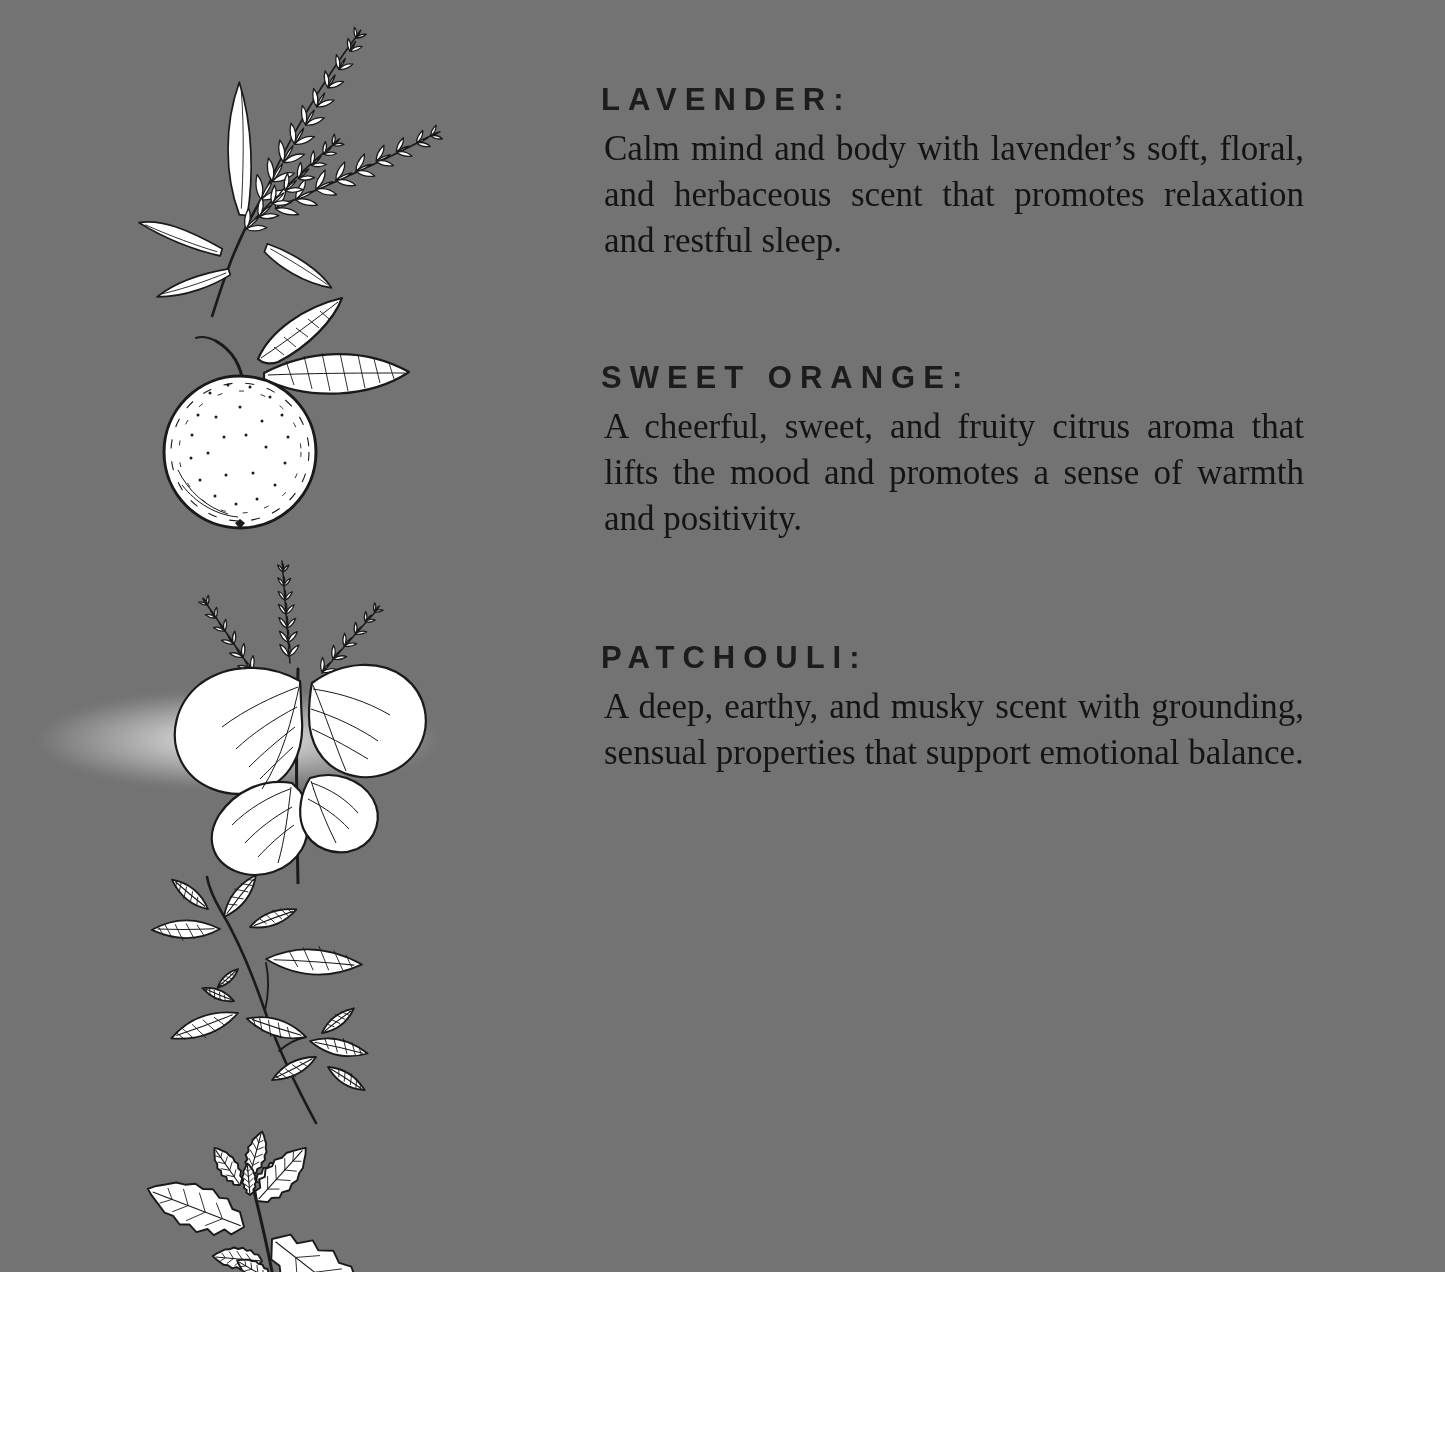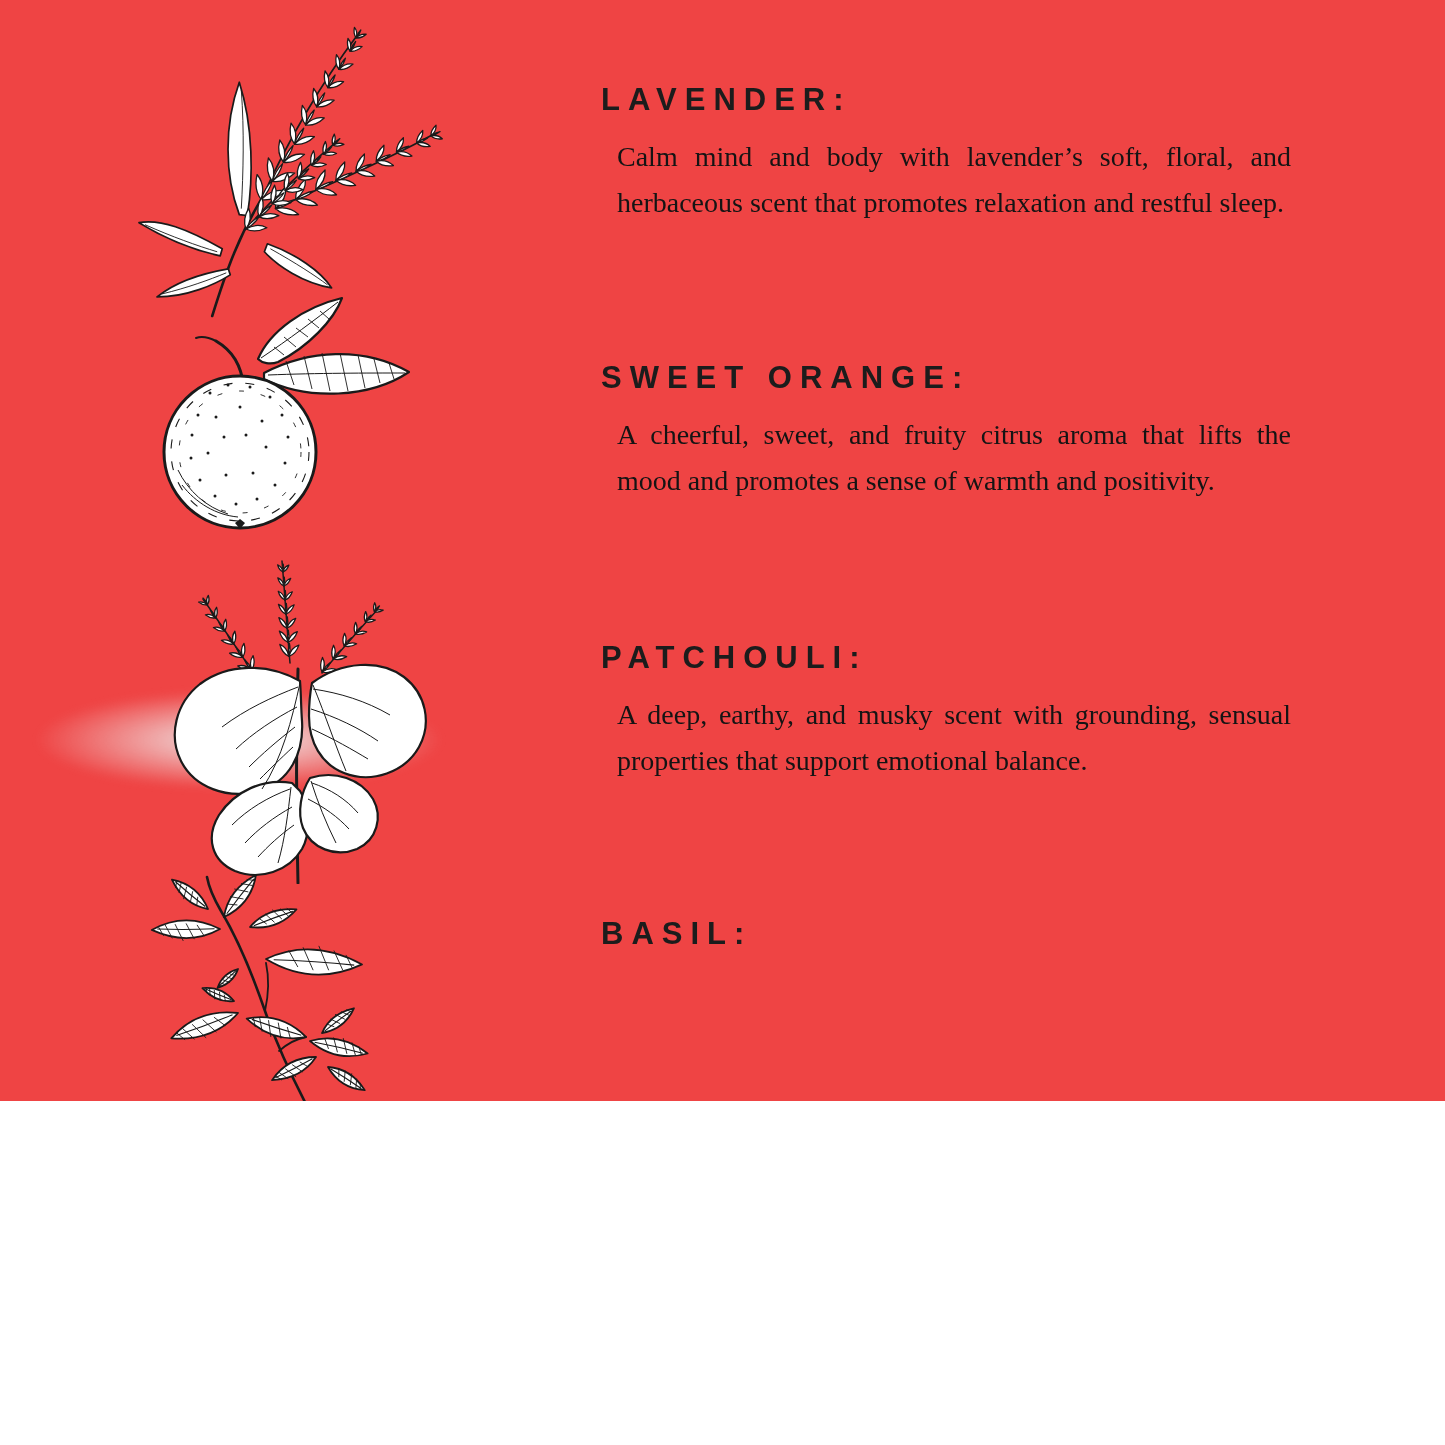--- a/index.html
+++ b/index.html
@@ -1,17 +1,17 @@
 <!DOCTYPE html>
 <html><head>
 <meta charset="utf-8">
 <style>
   html,body{margin:0;padding:0;background:#ffffff;}
   .canvas{
-    position:relative;width:1445px;height:1101px;background:#ef4444;
+    position:relative;width:1445px;height:1272px;background:#737373;
     overflow:hidden;font-family:"Liberation Serif",serif;color:#141414;
   }
   .smudge{
     position:absolute;left:34px;top:690px;width:410px;height:100px;
     background:radial-gradient(ellipse at center, #efefef 0%, rgba(255,255,255,0) 70%);
     filter:blur(5px);pointer-events:none;
   }
   figure.art{position:absolute;margin:0;padding:0;}
   figure.art svg{display:block;width:100%;height:100%;}
   .art1{left:126px;top:12px;width:348px;height:306px;}
@@ -19,21 +19,21 @@
   .art3{left:150px;top:550px;width:290px;height:334px;}
   .art4{left:138px;top:870px;width:285px;height:260px;}
   .art5{left:132px;top:1130px;width:310px;height:284px;}
   .copy{position:absolute;left:601px;width:706px;}
   .copy1{top:82px;} .copy2{top:360px;} .copy3{top:640px;} .copy4{top:916px;} .copy5{top:1194px;}
   .heading{
     font-family:"Liberation Sans",sans-serif;font-size:31px;font-weight:700;
     letter-spacing:8px;color:#1c1c1c;margin:0 0 8px 0;line-height:36px;
   }
   .body{
-    font-size:28px;line-height:46px;margin:16px;text-align:justify;
+    font-size:35px;line-height:46px;margin:3px;text-align:justify;
     text-justify:inter-word;color:#141414;
   }
 </style>
 </head>
 <body>
 
 <div class="canvas">
 
   <svg width="0" height="0" style="position:absolute" aria-hidden="true">
     <defs>
@@ -252,17 +252,16 @@
     <h2 class="heading">PATCHOULI:</h2>
     <p class="body">A deep, earthy, and musky scent with grounding, sensual properties that support emotional balance.</p>
   </section>
 
   <section class="copy copy2">
     <h2 class="heading">SWEET ORANGE:</h2>
     <p class="body">A cheerful, sweet, and fruity citrus aroma that lifts the mood and promotes a sense of warmth and positivity.</p>
   </section>
 
   <section class="copy copy4">
-    <h2 class="heading">BASIL:</h2>
   </section>
 
 
 </div>
 
 </body></html>

